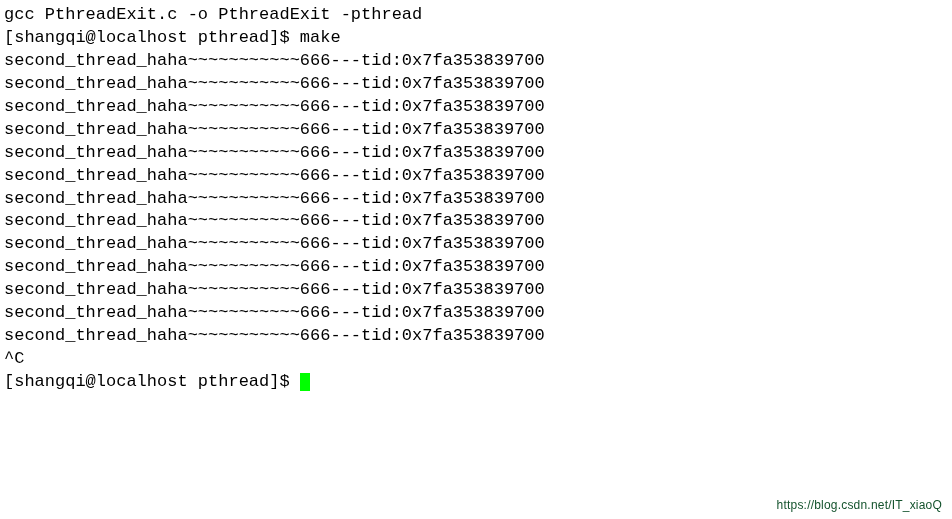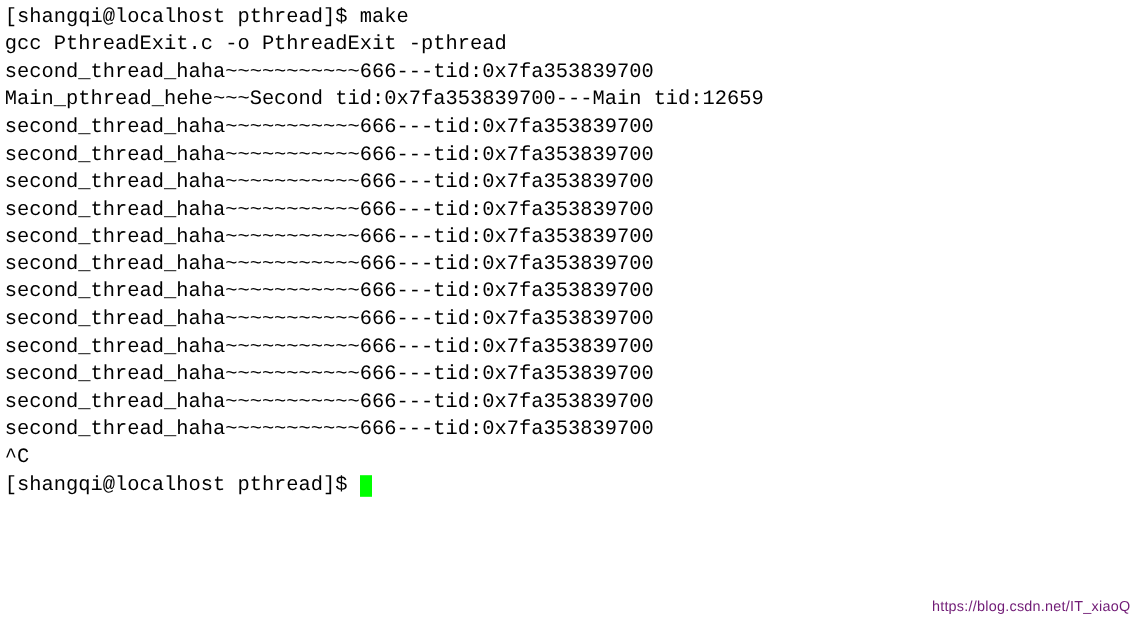--- a/index.html
+++ b/index.html
@@ -24,32 +24,31 @@
       height: 18px;
       background: #00ff00;
       vertical-align: text-bottom;
     }
     .watermark {
       position: absolute;
       right: 10px;
       bottom: 6px;
       font-family: Arial, sans-serif;
       font-size: 12px;
-      color: #701a75;
+      color: #14532d;
       letter-spacing: 0.2px;
     }
   </style>
 </head>
 <body>
 
 <div class="terminal">
+  <div class="line">gcc PthreadExit.c -o PthreadExit -pthread</div>
   <div class="line"><span>[shangqi@localhost pthread]$ </span><span>make</span></div>
-  <div class="line">gcc PthreadExit.c -o PthreadExit -pthread</div>
   <div class="line">second_thread_haha~~~~~~~~~~~666---tid:0x7fa353839700</div>
-  <div class="line">Main_pthread_hehe~~~Second tid:0x7fa353839700---Main tid:12659</div>
   <div class="line">second_thread_haha~~~~~~~~~~~666---tid:0x7fa353839700</div>
   <div class="line">second_thread_haha~~~~~~~~~~~666---tid:0x7fa353839700</div>
   <div class="line">second_thread_haha~~~~~~~~~~~666---tid:0x7fa353839700</div>
   <div class="line">second_thread_haha~~~~~~~~~~~666---tid:0x7fa353839700</div>
   <div class="line">second_thread_haha~~~~~~~~~~~666---tid:0x7fa353839700</div>
   <div class="line">second_thread_haha~~~~~~~~~~~666---tid:0x7fa353839700</div>
   <div class="line">second_thread_haha~~~~~~~~~~~666---tid:0x7fa353839700</div>
   <div class="line">second_thread_haha~~~~~~~~~~~666---tid:0x7fa353839700</div>
   <div class="line">second_thread_haha~~~~~~~~~~~666---tid:0x7fa353839700</div>
   <div class="line">second_thread_haha~~~~~~~~~~~666---tid:0x7fa353839700</div>

